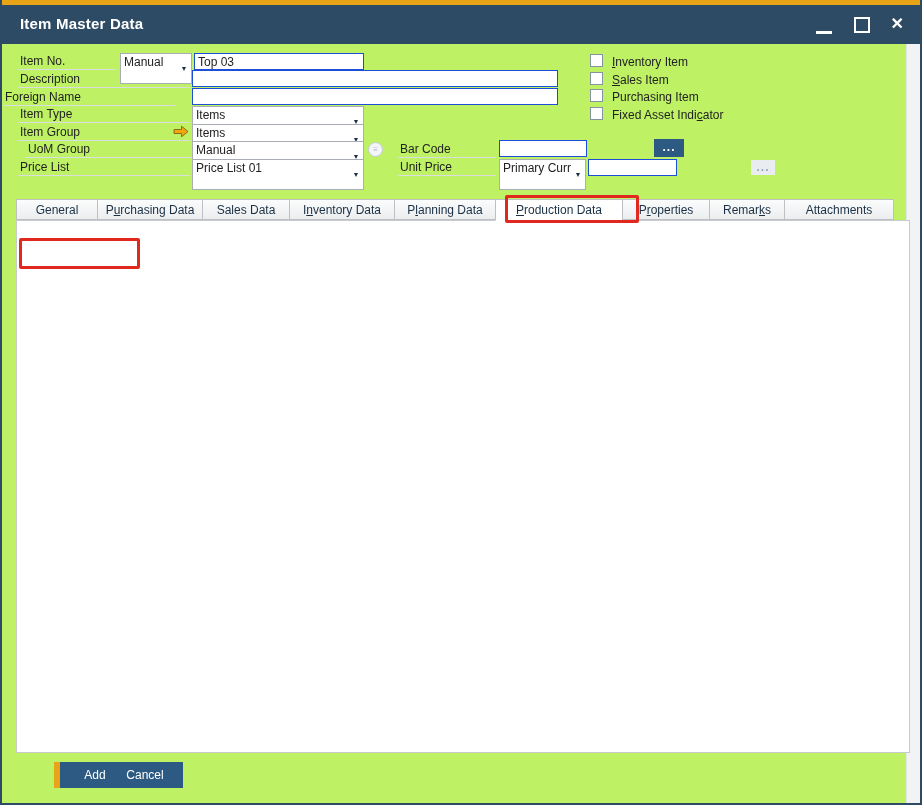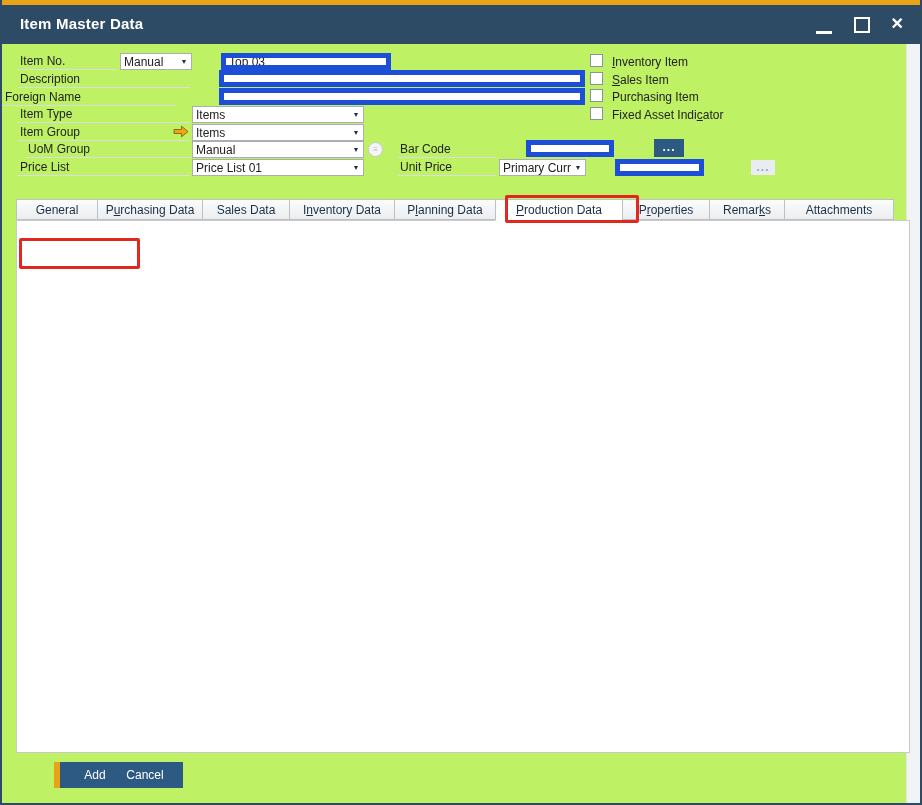--- a/index.html
+++ b/index.html
@@ -10,25 +10,25 @@
   .topstripe { position:absolute; top:0; left:0; right:0; height:5px; background:#E8A317; }
   .titlebar { position:absolute; top:5px; left:0; right:0; height:39px; background:#2E4B66; }
   .title { position:absolute; left:18px; top:10px; color:#fff; font-size:15px; font-weight:bold; letter-spacing:.2px; }
   .ctl { position:absolute; cursor:pointer; }
   .ctl-min { top:26px; right:88px; width:16px; height:3px; background:#fff; }
   .ctl-max { top:12px; right:50px; width:16px; height:16px; border:2px solid #fff; background:transparent; }
   .ctl-close { top:8px; right:16px; color:#fff; font-size:16px; font-weight:bold; line-height:22px; }
   .scrolltrack { position:absolute; top:44px; right:0; width:14px; bottom:0; background:#F2F3F4; border-left:1px solid #E4E5E7; }
 
   .flabel { position:absolute; height:18px; border-bottom:1px solid #DADDE1; padding:2px 0 0 2px; white-space:nowrap; color:#222; }
-  .tinput { position:absolute; height:17px; border:5px solid #1d4ed8; background:#fff; color:#222;
-            font:12px "Liberation Sans", sans-serif; padding:0 3px; outline:none;margin-left:27px; }
+  .tinput { position:absolute; height:17px; border:1px solid #1d4ed8; background:#fff; color:#222;
+            font:12px "Liberation Sans", sans-serif; padding:0 3px; outline:none; }
   .tinput.dis { background:#E7EBEF; border-color:#C6CCD2; }
   .tinput.num { text-align:right; }
-  .combo { position:absolute; height:17px; background:#fff; border:1px solid #A8AEB4; display:flex; cursor:default; }
+  .combo { position:absolute; height:31px; background:#fff; border:1px solid #A8AEB4; display:flex; cursor:default; }
   .combo-text { flex:1; padding:1px 1px 0 3px; overflow:hidden; white-space:nowrap; }
   .combo-arrow { width:14px; display:flex; align-items:center; justify-content:center; font-size:7px; color:#1B3044; }
   .cb { position:absolute; width:13px; height:13px; background:#fff; border:1px solid #8694A2; cursor:pointer; }
   .cb.checked::after { content:"✓"; position:absolute; left:1px; top:-2px; font-size:12px; font-weight:bold; color:#1B3044; }
   .cblabel { position:absolute; white-space:nowrap; color:#222; }
 
   .browse { position:absolute; background:#2D5A82; color:#fff; text-align:center; font-weight:bold;
             font-size:12px; line-height:12px; cursor:pointer; letter-spacing:1px; }
   .browse.dis { background:#E9EDF1; color:#98A9BC; cursor:default; }
 

